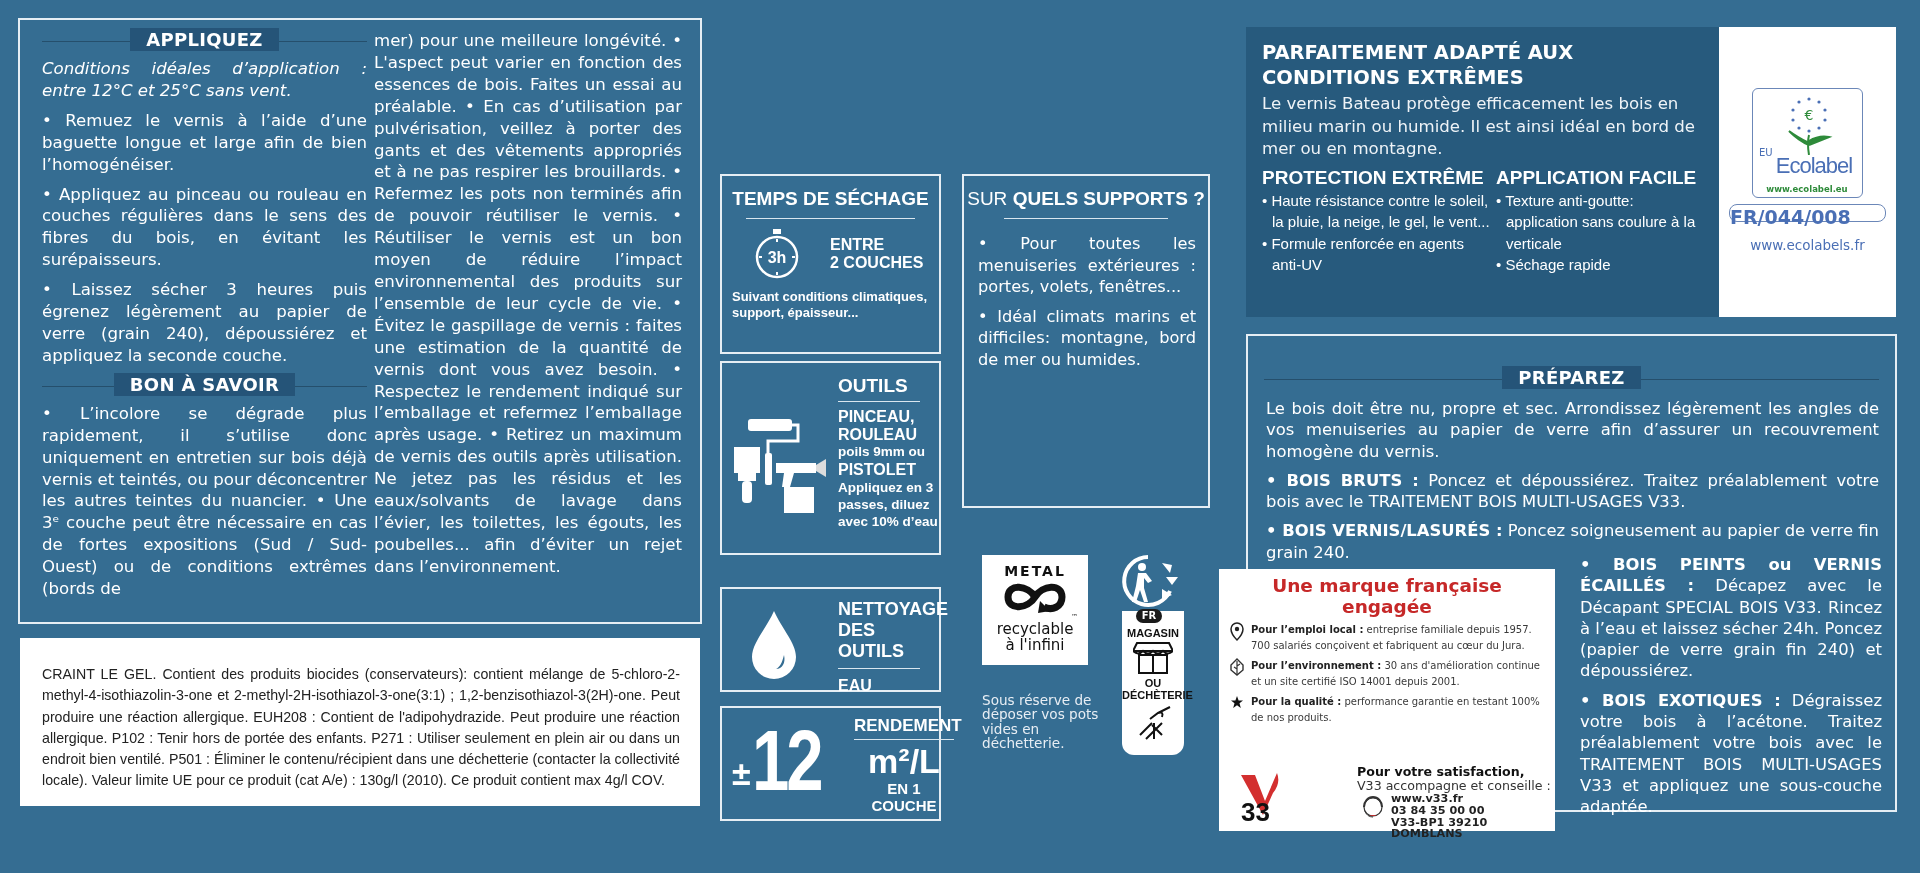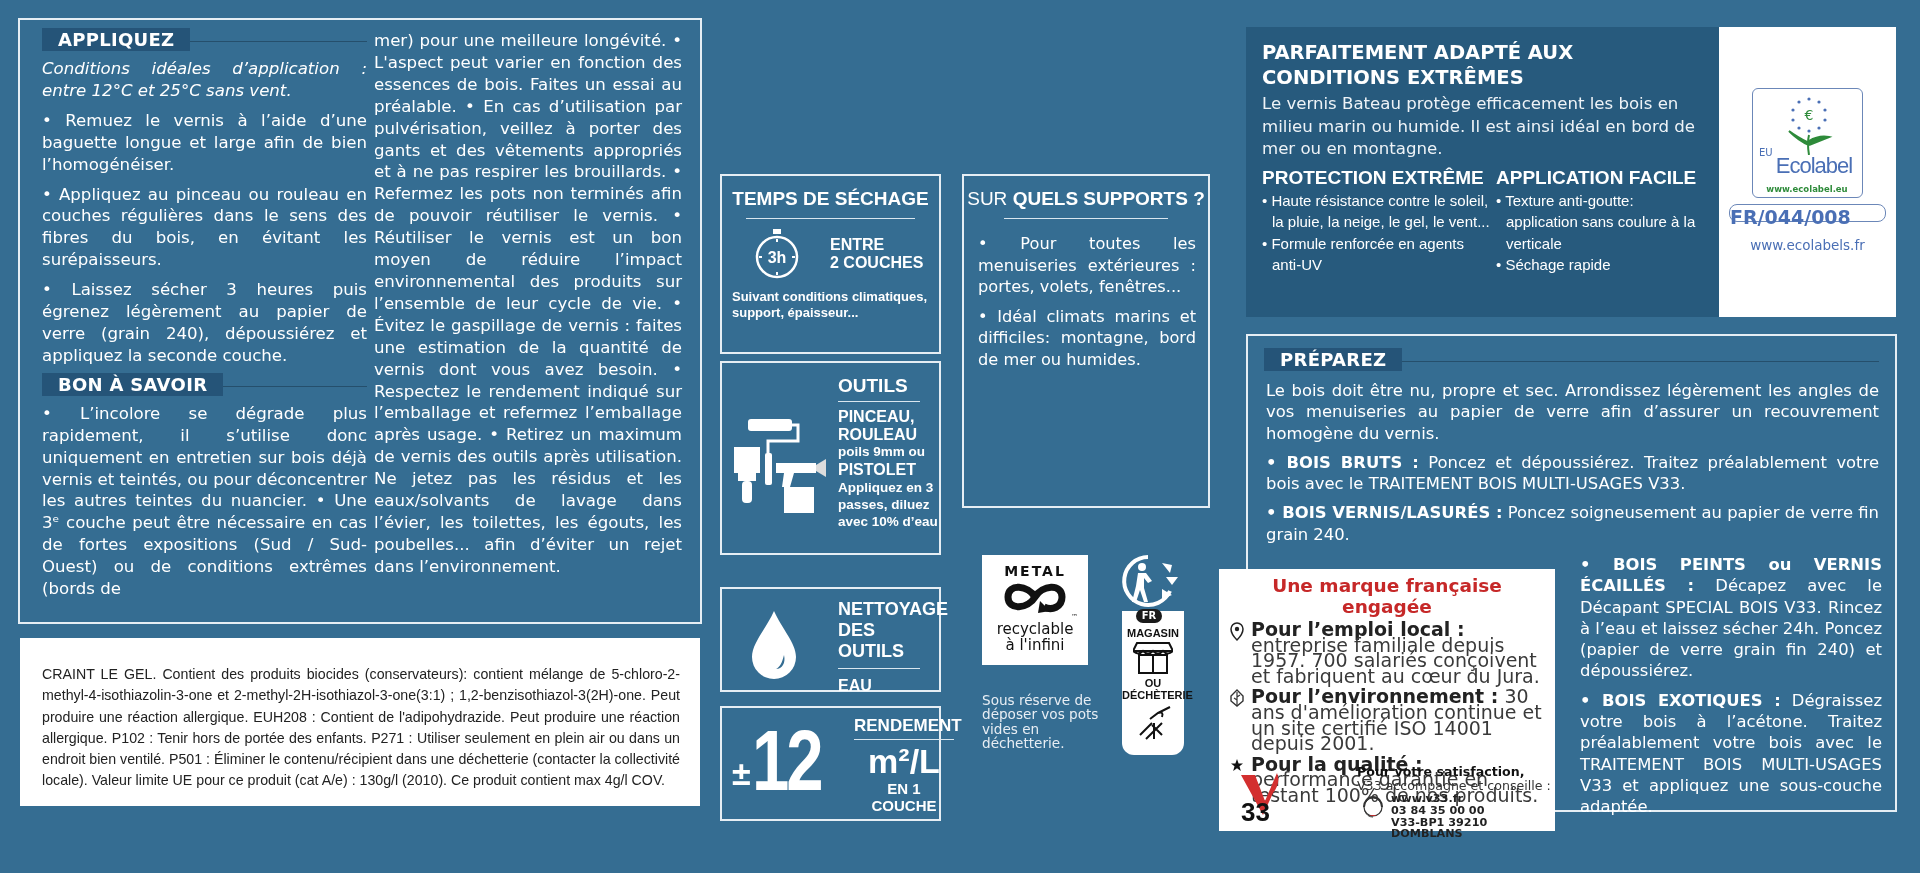--- a/index.html
+++ b/index.html
@@ -6,21 +6,21 @@
   html, body { width: 1920px; height: 873px; overflow: hidden; }
   body {
     background: #356d92;
     color: #ffffff;
     font-family: "DejaVu Sans", sans-serif;
     position: relative;
   }
   .abs { position: absolute; }
   .boxed { border: 2px solid #e6eef4; }
   .sec-head {
-    position: relative; text-align: left; height: 26px; margin-bottom: 4px;
+    position: relative; text-align: center; height: 26px; margin-bottom: 4px;
   }
   .sec-head::before {
     content: ""; position: absolute; left: 0; right: 0; top: 50%;
     border-top: 1.5px solid #254f6c;
   }
   .sec-head span {
     position: relative; display: inline-block; background: #255478;
     padding: 1px 16px; font-weight: bold; font-size: 18px; letter-spacing: 0.3px;
   }
   .just { text-align: justify; }
@@ -52,21 +52,21 @@
   .bold-cond { font-family: "Liberation Sans", sans-serif; font-weight: bold; }
 
   
   #adapted { left: 1246px; top: 27px; width: 473px; height: 290px; background: #275a7d; padding: 13px 16px; }
   #ecolabel { left: 1719px; top: 27px; width: 177px; height: 290px; background: #fff; }
   #preparez { left: 1246px; top: 334px; width: 651px; height: 478px; }
 
   
   #engagee { left: 1219px; top: 569px; width: 336px; height: 262px; background: #fff; color: #333; padding: 6px 10px; }
   #engagee .title { color: #c62828; font-weight: bold; font-size: 18.5px; text-align: center; }
-  .eng-item { display: flex; gap: 6px; font-size: 19px; line-height: 15.6px; margin-top: 5px; color: #3a3a3a; }
+  .eng-item { display: flex; gap: 6px; font-size: 10px; line-height: 15.6px; margin-top: 5px; color: #3a3a3a; }
   .eng-item b { color: #222; }
   .eng-icon { width: 16px; flex: 0 0 16px; }
 
   
   #metal { left: 982px; top: 555px; width: 106px; height: 110px; background: #fff; color: #111; text-align: center; }
   #triman { left: 1116px; top: 553px; width: 72px; height: 202px; }
   #sous { left: 982px; top: 693px; width: 120px; font-size: 13.6px; line-height: 14.4px; color: #e8eef4; }
 </style>
 </head>
 <body>
@@ -248,21 +248,21 @@
     </svg>
     <div class="abs" style="left:6px; top:58px; font-size:10px; color:#4a6fb5;">EU</div>
     <div class="abs cond-narrow" style="left:16px; top:64px; width:90px; text-align:center; font-size:22px; color:#4a6fb5; letter-spacing:-1px;">Ecolabel</div>
     <div class="abs" style="left:0; top:95px; width:108px; text-align:center; font-size:8.5px; color:#2e8b3a; font-weight:bold;">www.ecolabel.eu</div>
   </div>
   <div class="abs" style="left:10px; top:177px; width:157px; height:18px; border:1.5px solid #6b87b8; border-radius:8px; text-align:left; font-weight:bold; font-size:19px; line-height:24px; color:#4a6fb5;">FR/044/008</div>
   <div class="abs" style="left:0; top:210px; width:177px; text-align:center; font-size:13.5px; color:#4a6fb5;">www.ecolabels.fr</div>
 </div>
 
 <div id="preparez" class="abs boxed">
-  <div class="sec-head" style="margin:12px 16px 6px"><span>PRÉPAREZ</span></div>
+  <div class="sec-head" style="margin:30px 16px 6px"><span>PRÉPAREZ</span></div>
   <div style="padding:0 16px 0 18px;">
     <div class="just" style="font-size:16.4px; line-height:21.3px; margin-bottom:8px;">Le bois doit être nu, propre et sec. Arrondissez légèrement les angles de vos menuiseries au papier de verre afin d’assurer un recouvrement homogène du vernis.</div>
     <div class="just" style="font-size:16.4px; line-height:21.3px; margin-bottom:8px;"><b>• BOIS BRUTS :</b><span> Poncez et dépoussiérez. Traitez préalablement votre bois avec le TRAITEMENT BOIS MULTI-USAGES V33.</span></div>
     <div class="just" style="font-size:16.4px; line-height:21.3px; margin-bottom:8px;"><b>• BOIS VERNIS/LASURÉS :</b><span> Poncez soigneusement au papier de verre fin grain 240.</span></div>
   </div>
   <div style="position:absolute; left:332px; top:218px; width:302px;">
     <div class="just" style="font-size:16.4px; line-height:21.3px; margin-bottom:8px;"><b>• BOIS PEINTS ou VERNIS ÉCAILLÉS :</b><span> Décapez avec le Décapant SPECIAL BOIS V33. Rincez à l’eau et laissez sécher 24h. Poncez (papier de verre grain fin 240) et dépoussiérez.</span></div>
     <div class="just" style="font-size:16.4px; line-height:21.3px;"><b>• BOIS EXOTIQUES :</b><span> Dégraissez votre bois à l’acétone. Traitez préalablement votre bois avec le TRAITEMENT BOIS MULTI-USAGES V33 et appliquez une sous-couche adaptée.</span></div>
   </div>
 </div>

